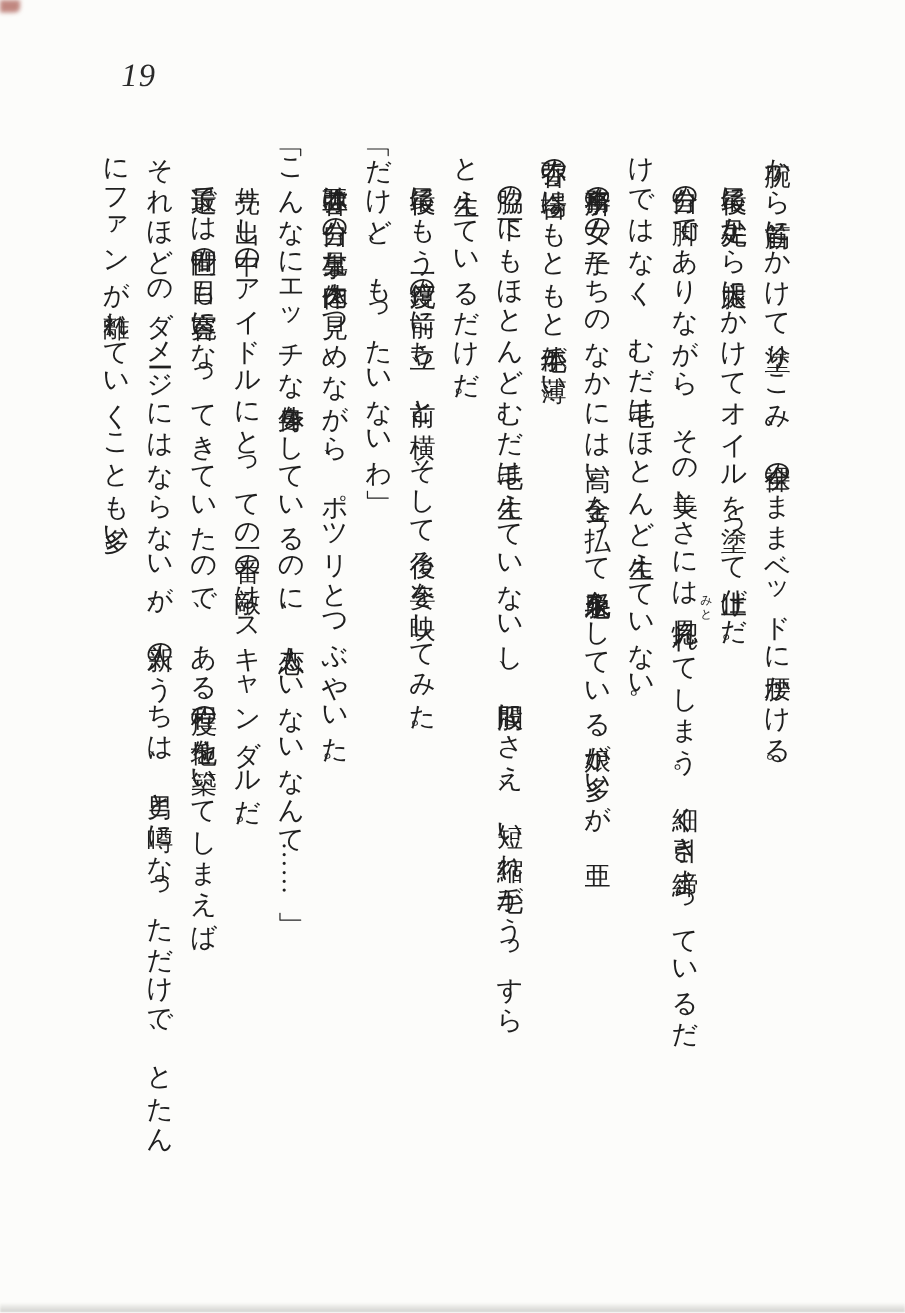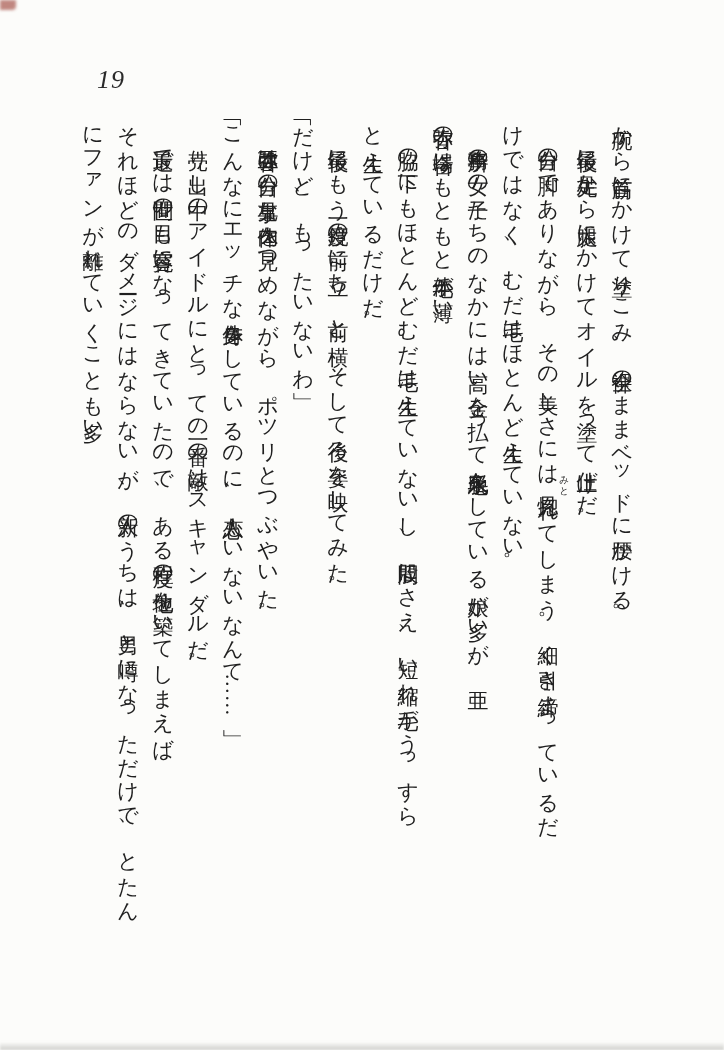--- a/index.html
+++ b/index.html
@@ -12,21 +12,21 @@
   }
   .page {
     position: relative;
     width: 724px;
     height: 1050px;
     background: #fcfcfa;
     font-family: "Liberation Serif", "DejaVu Serif", serif;
   }
   .page-number {
     position: absolute;
-    top: 65px;
+    top: 46px;
     left: 97px;
     font-size: 26px;
     font-style: italic;
     color: #2a2a2a;
     letter-spacing: 1px;
   }
   .page-text {
     position: absolute;
     top: 112px;
     right: 85px;

